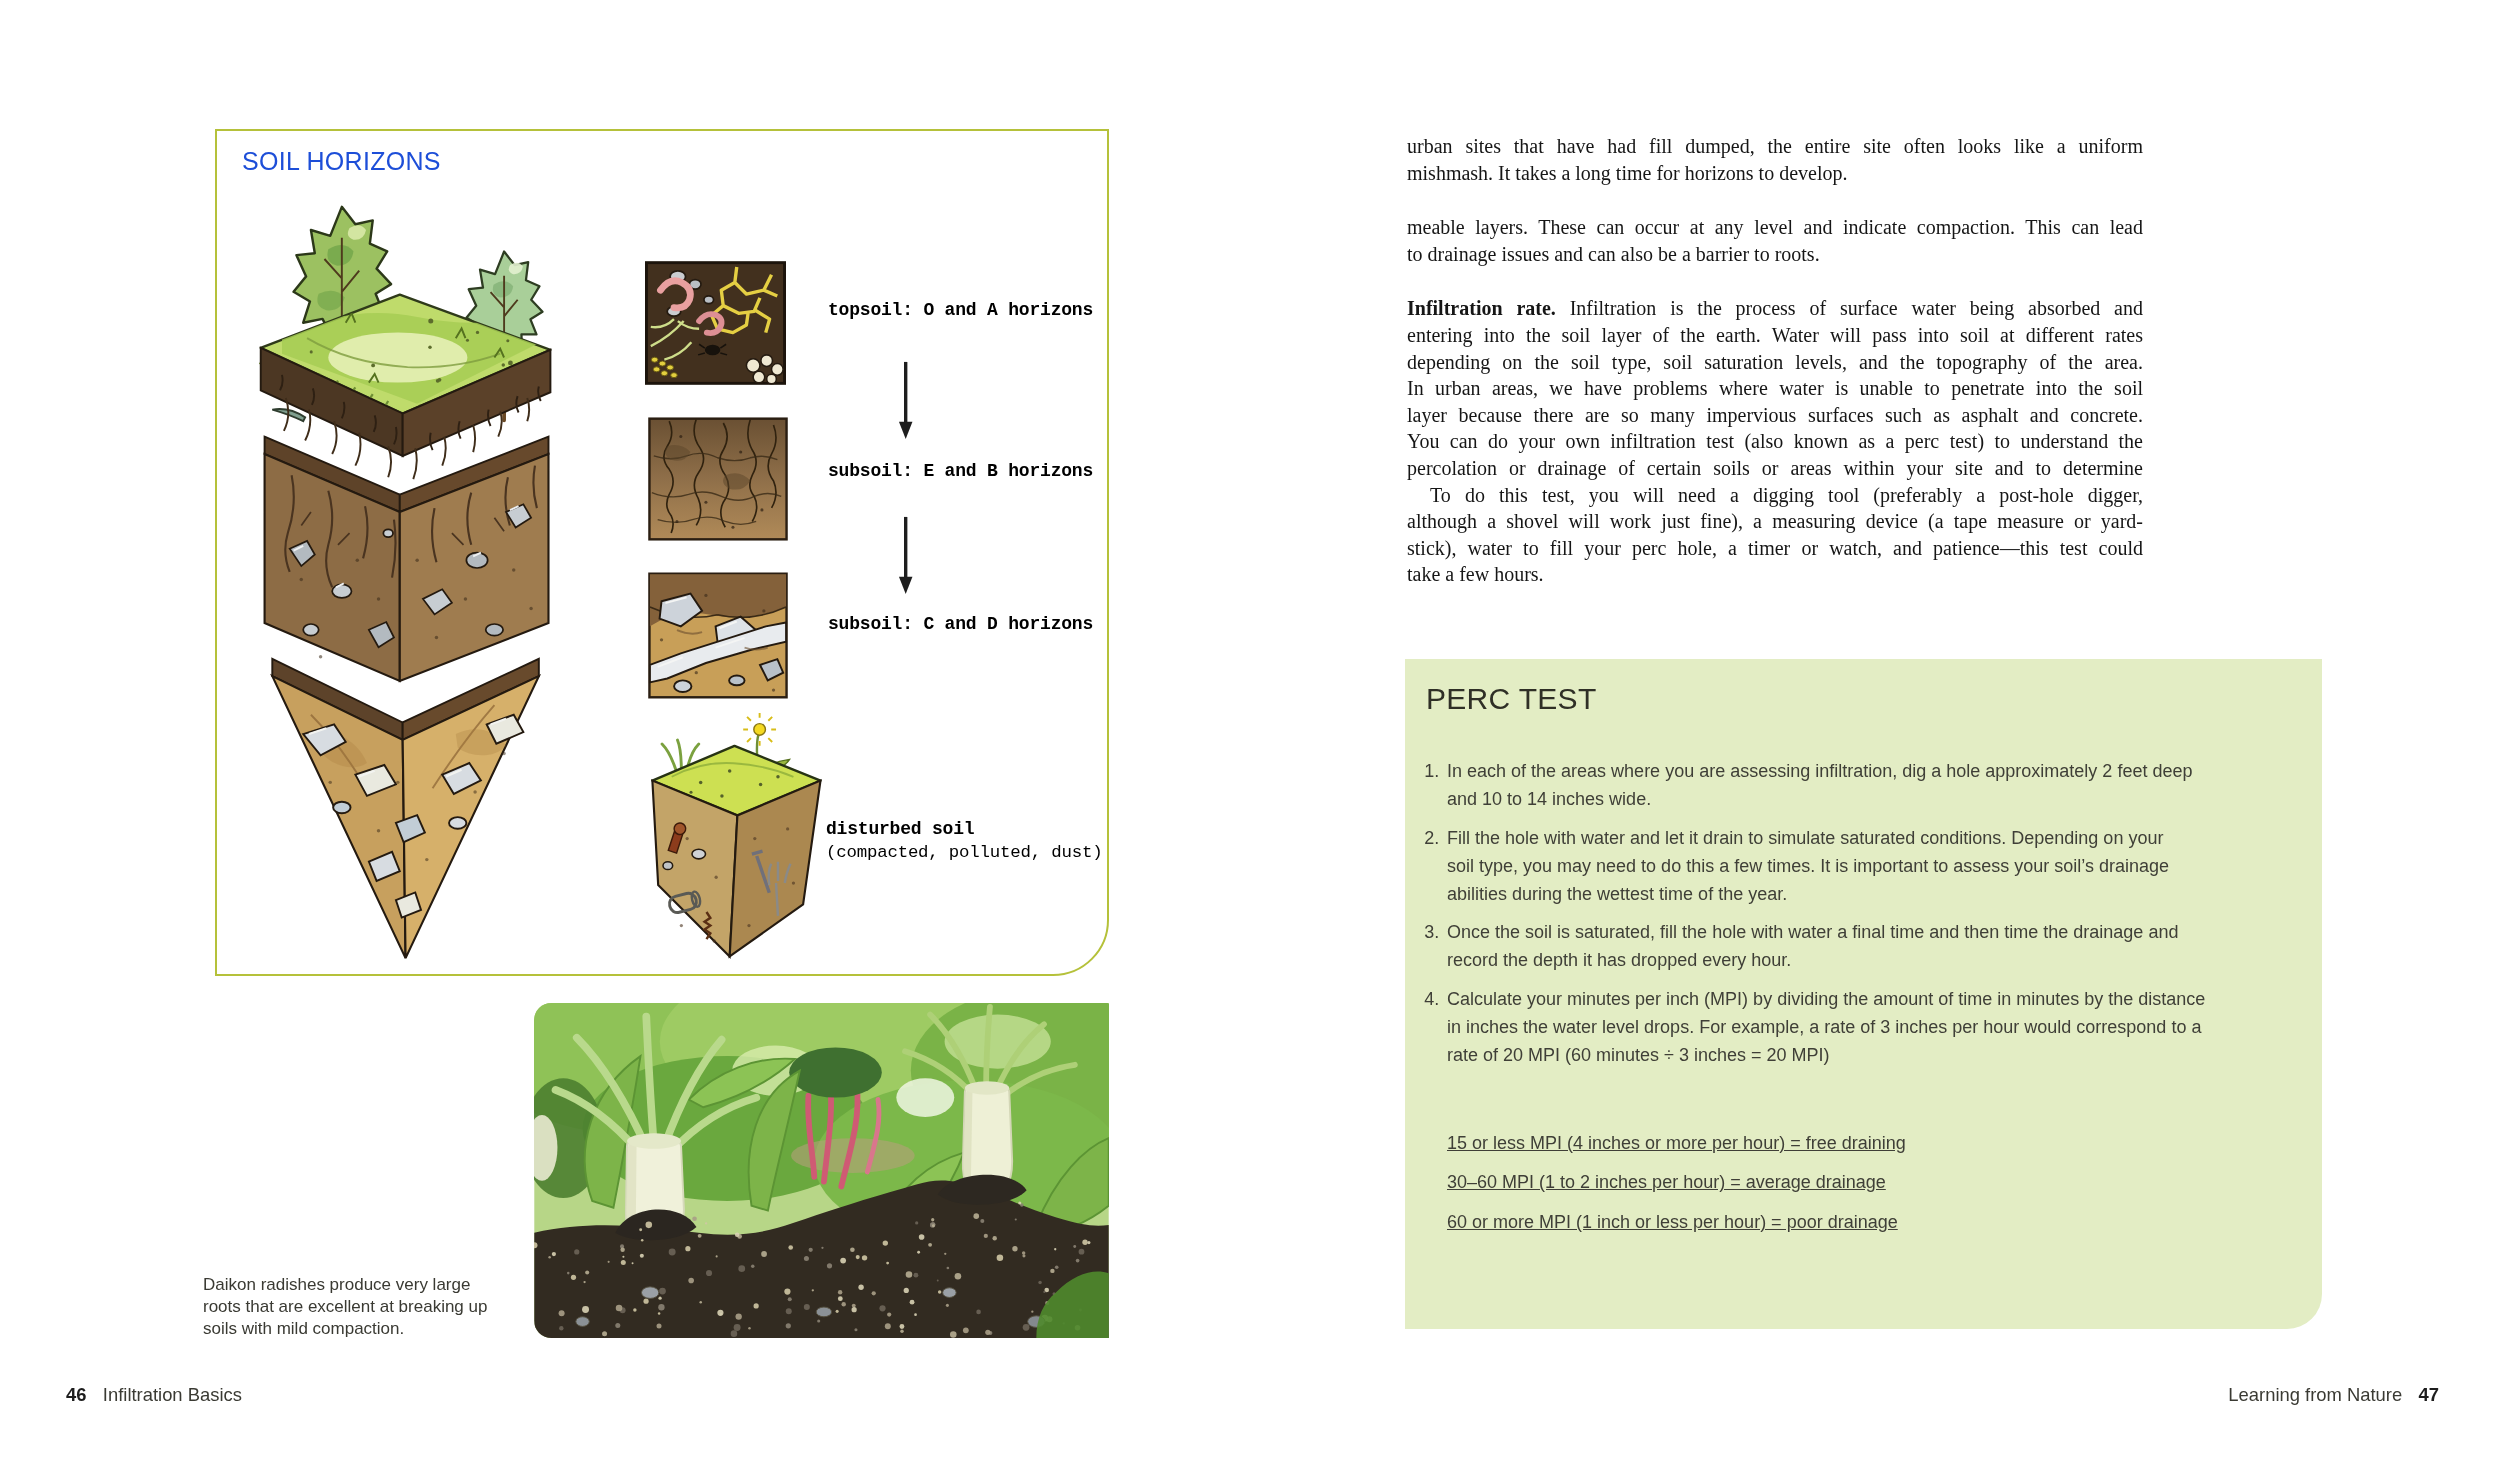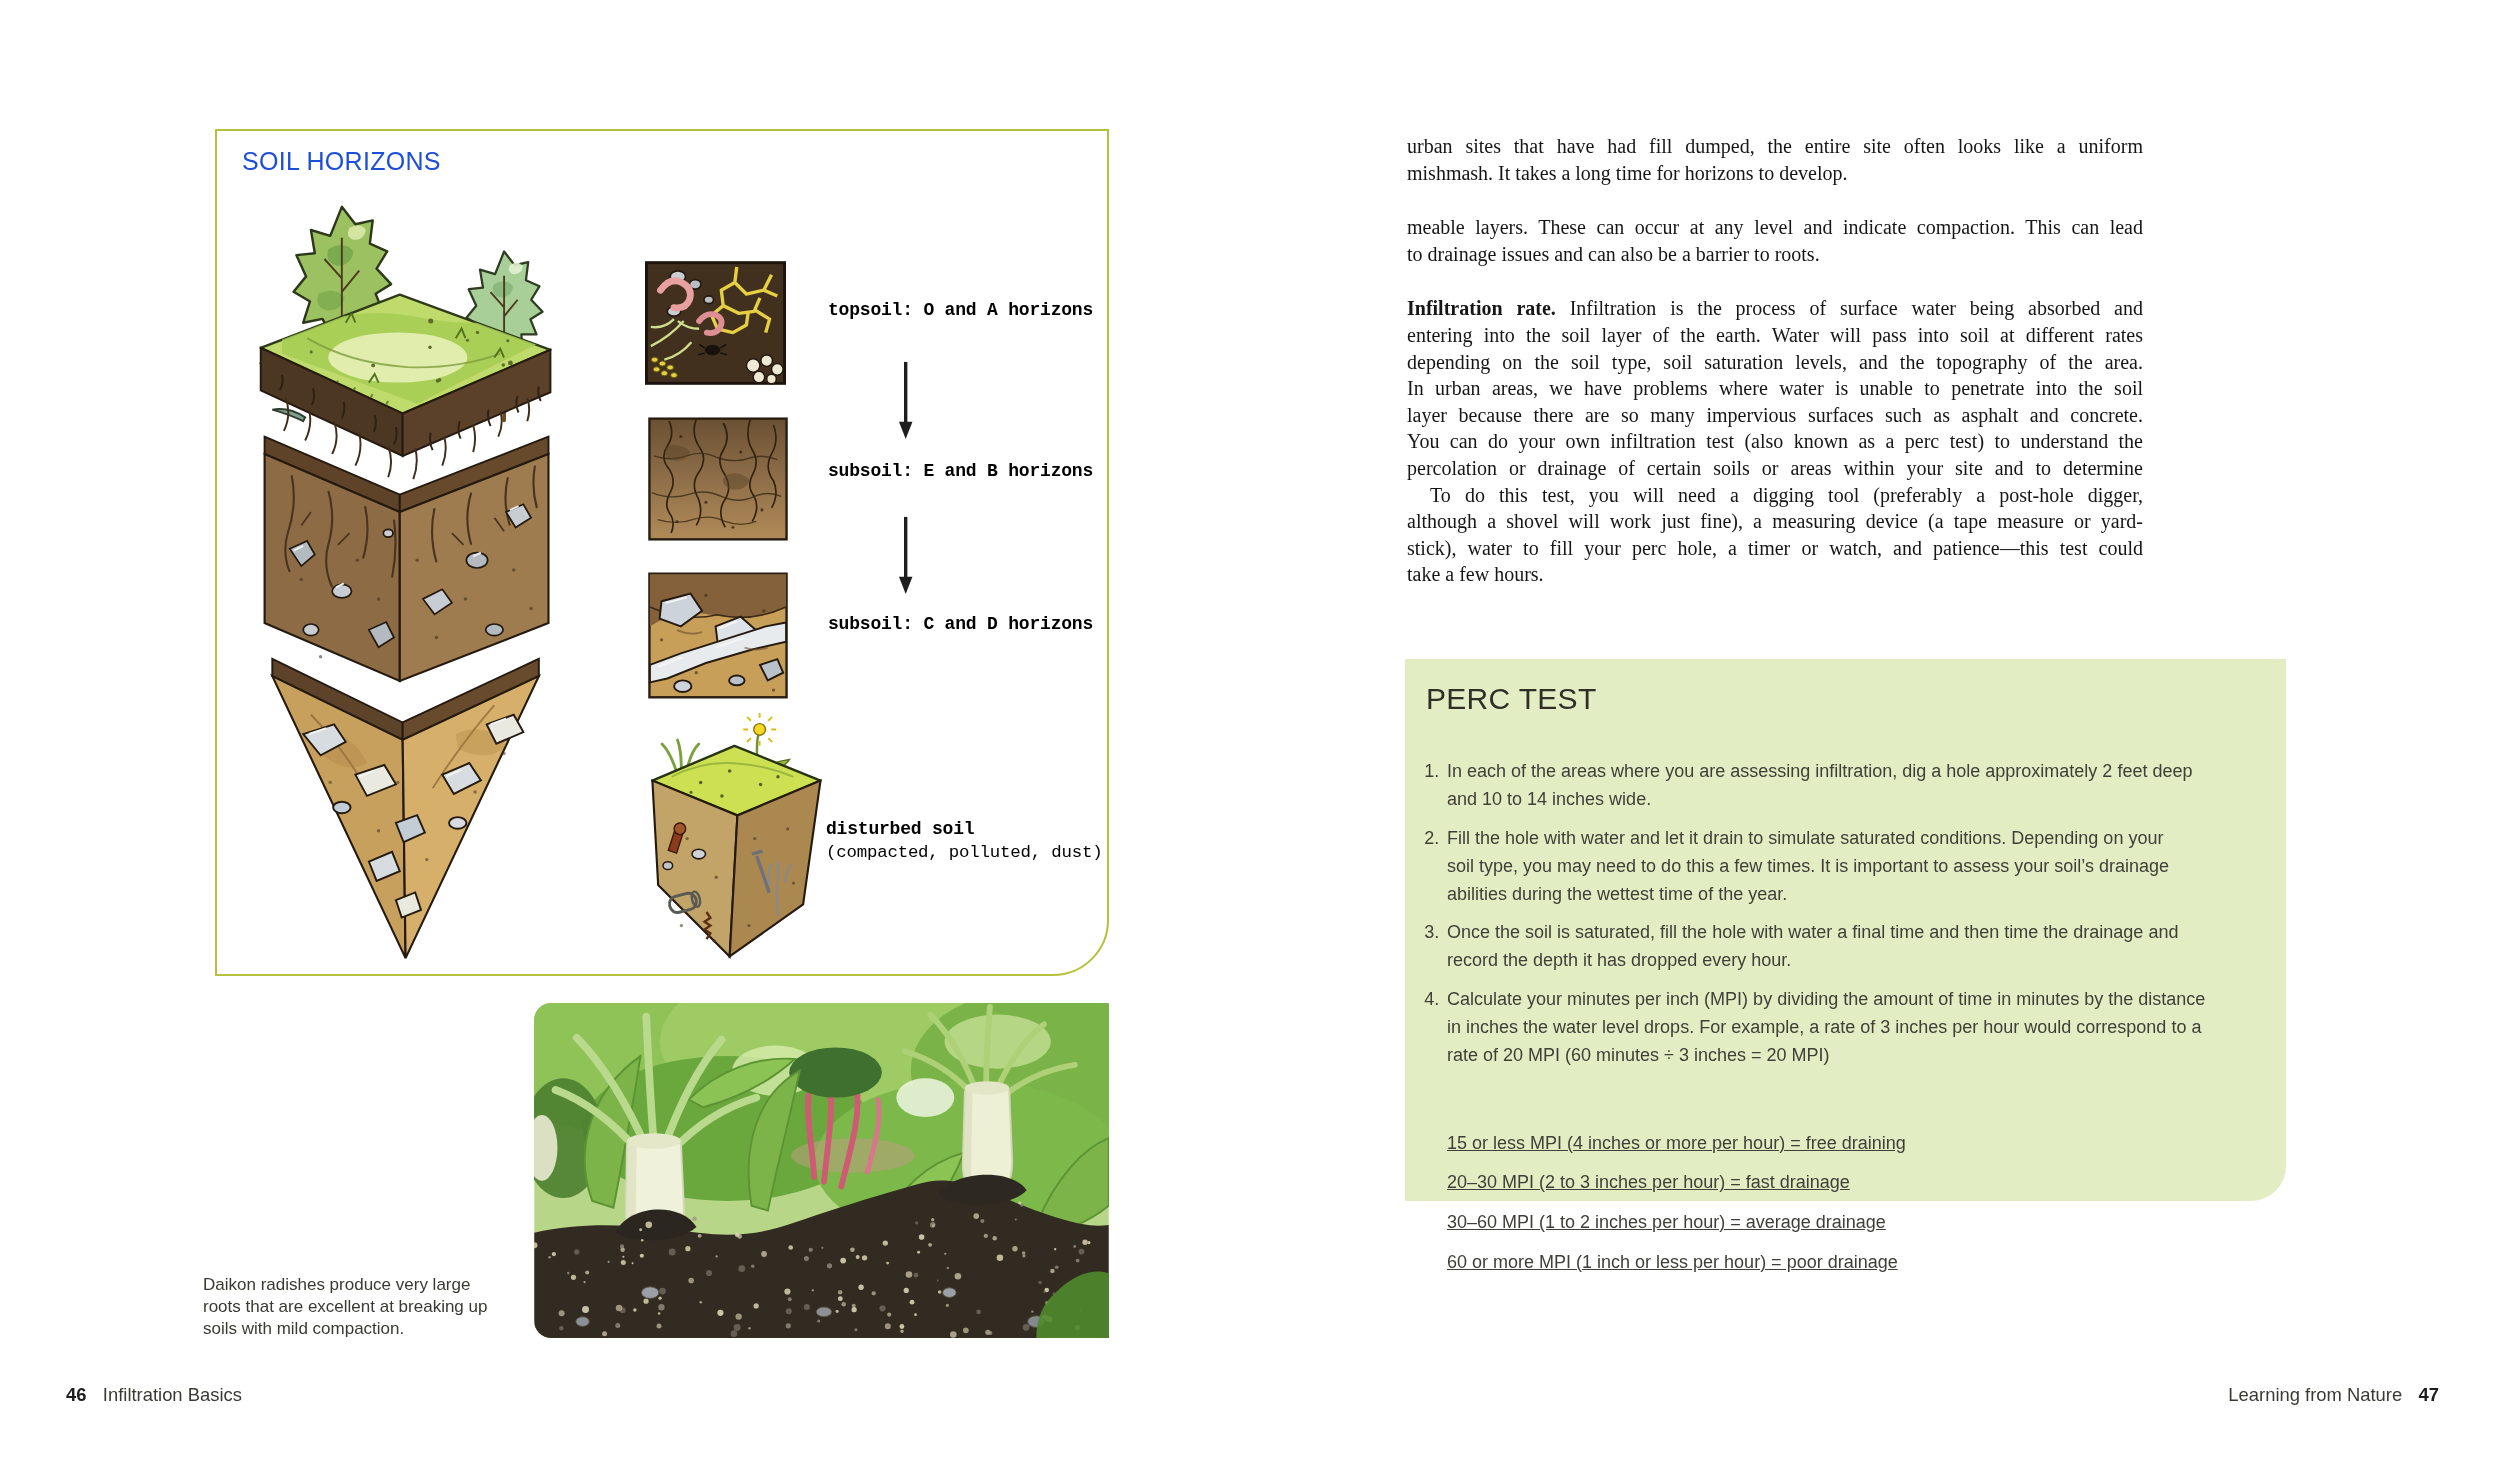--- a/index.html
+++ b/index.html
@@ -43,22 +43,22 @@
     font-family:"Liberation Serif", serif; font-size:20px; color:#161616;
   }
   .bline { line-height:26.6px; }
   .just { text-align:justify; text-align-last:justify; }
   .indent { text-indent:23px; }
   .blead { font-weight:700; }
   .pgap { height:28px; }
 
   
   #perc-panel {
-    left:1405px; top:659px; width:881px; height:542px;
-    background:#e3edc4; border-radius:0 0 35px 0; color:#3f3f37;
+    left:1405px; top:659px; width:881px; height:670px;
+    background:#e3edc4; border-radius:0 0 35px 0; color:#3f3f37;padding-left:36px;
   }
   #perc-title {
     position:absolute; left:21px; top:23px; font-size:30px; font-weight:500;
     letter-spacing:0.3px; color:#2f2f26; white-space:nowrap;
   }
   #perc-list { position:absolute; left:0; top:98px; width:860px; }
   .perc-item { position:relative; padding-left:42px; margin-bottom:10.6px;
     font-size:18px; line-height:28px; }
   .perc-num { position:absolute; left:19.3px; top:0; }
   .perc-line { white-space:nowrap; }
@@ -638,21 +638,20 @@
           <div class="perc-line">record the depth it has dropped every hour.</div>
         </div>
         <div class="perc-item">
           <span class="perc-num">4.</span>
           <div class="perc-line">Calculate your minutes per inch (MPI) by dividing the amount of time in minutes by the distance</div>
           <div class="perc-line">in inches the water level drops. For example, a rate of 3 inches per hour would correspond to a</div>
           <div class="perc-line">rate of 20 MPI (60 minutes ÷ 3 inches = 20 MPI)</div>
         </div>
         <div id="mpi-block">
           <div class="mpi-line">15 or less MPI (4 inches or more per hour) = free draining</div>
-          <div class="mpi-line">20–30 MPI (2 to 3 inches per hour) = fast drainage</div>
           <div class="mpi-line">30–60 MPI (1 to 2 inches per hour) = average drainage</div>
           <div class="mpi-line">60 or more MPI (1 inch or less per hour) = poor drainage</div>
         </div>
     </div>
   </div>
 
   <div id="footer-right" class="abs footer">
     <span>Learning from Nature</span>
     <span class="pagenum">47</span>
   </div>

